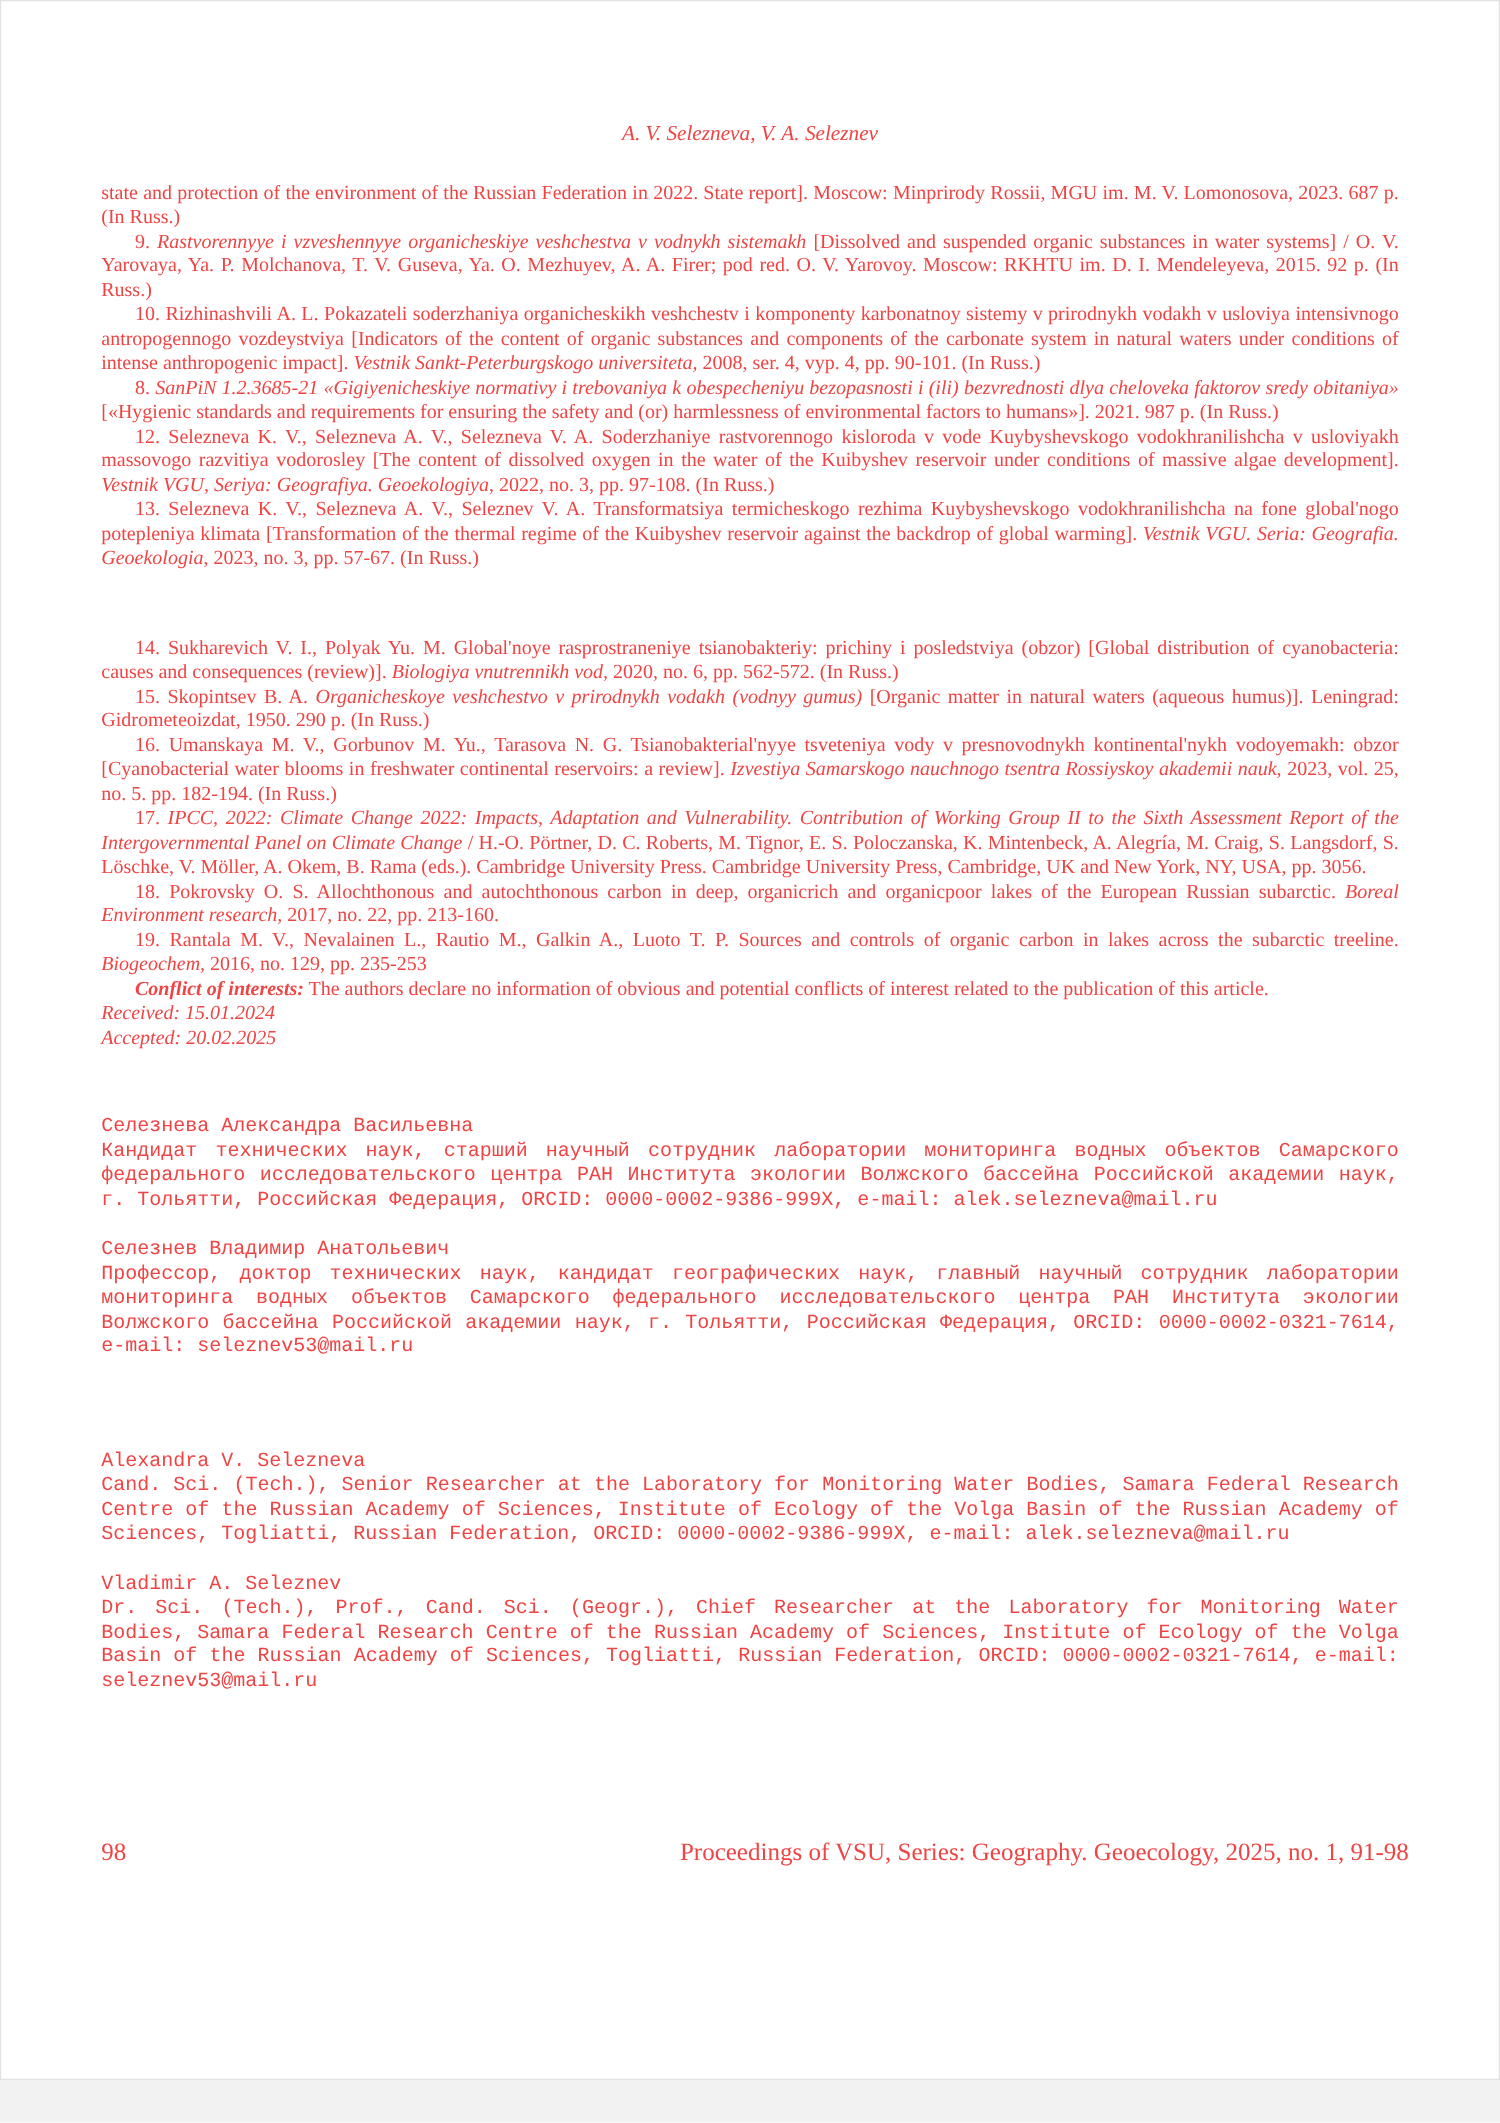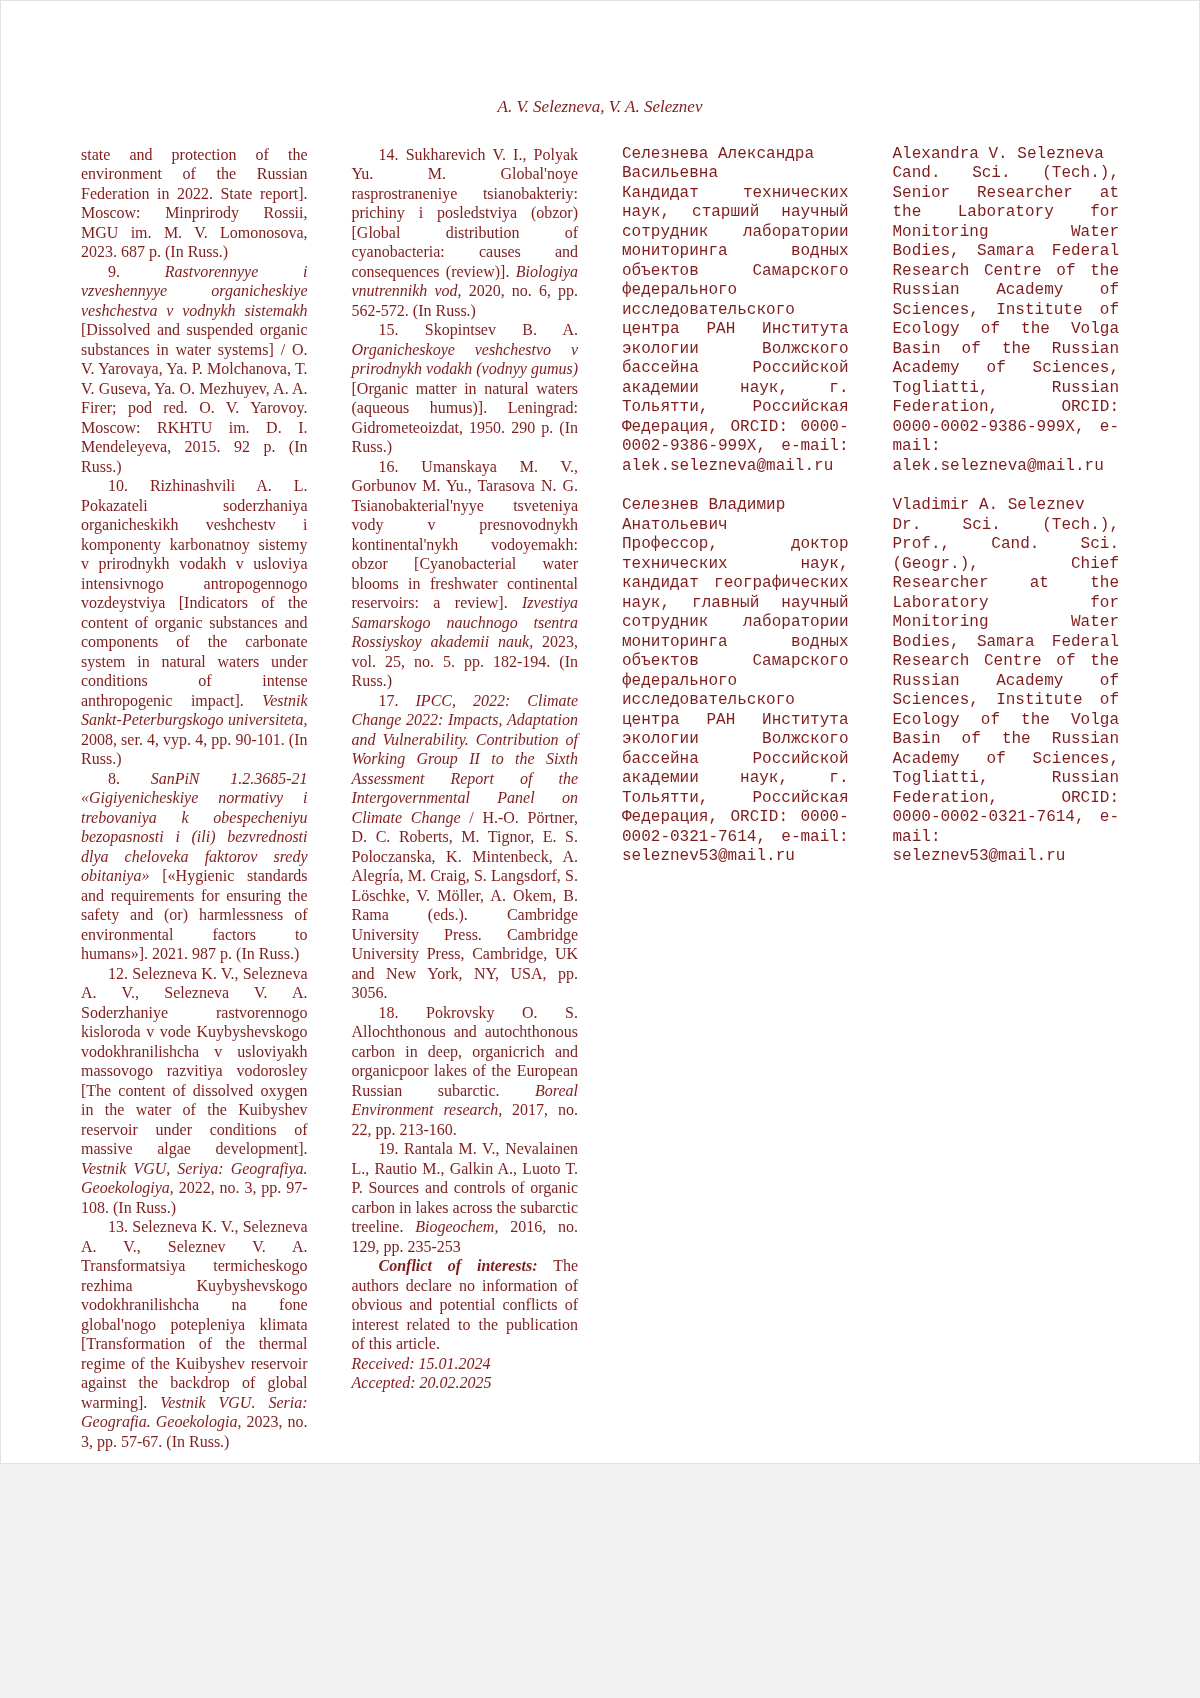--- a/index.html
+++ b/index.html
@@ -1,38 +1,38 @@
 <!DOCTYPE html>
 <html lang="en"><head>
 <meta charset="utf-8">
 <style>
   * { margin: 0; padding: 0; box-sizing: border-box; }
   html, body { background: #f2f2f2; }
   .page {
     position: relative;
     width: 1200px;
-    height: 1464px;
+    height: 1664px;
     margin: 0 auto;
     background: #ffffff;
     border: 1px solid #e2e2e2;
-    color: #7f1d1d;
+    color: #ef4444;
     font-family: "Liberation Serif", "DejaVu Serif", serif;
     font-size: 16px;
     line-height: 19.5px;
     padding: 96px 80px 0 80px;
   }
   .running-head {
     text-align: center;
     font-style: italic;
     font-size: 17px;
     margin-bottom: 28px;
   }
   .content-grid {
     display: grid;
-    grid-template-columns: 1fr 1fr 1fr 1fr;
+    grid-template-columns: 1fr;
     column-gap: 44px;
     row-gap: 52px;
   }
   .col { min-width: 0; }
   .ref {
     text-align: justify;
     text-indent: 27px;
   }
   .ref.noindent { text-indent: 0; }
   .i  { font-style: italic; }
@@ -42,26 +42,26 @@
     font-style: italic;
     margin-top: 0;
     padding-right: 2px;
   }
   .bio { margin-bottom: 20px; font-family: Liberation Mono, monospace; }
   .bio-name { text-indent: 0; }
   .bio-text { text-align: justify; }
   .page-footer {
     position: absolute;
     left: 80px;
-    right: 84px;
+    right: 72px;
     top: 1472px;
     display: flex;
     justify-content: space-between;
     align-items: baseline;
-    font-size: 17px;
+    font-size: 20px;
   }
 </style>
 </head>
 <body>
 
 <div class="page">
 
   <div class="running-head">A. V. Selezneva, V. A. Seleznev</div>
 
   <div class="content-grid">

